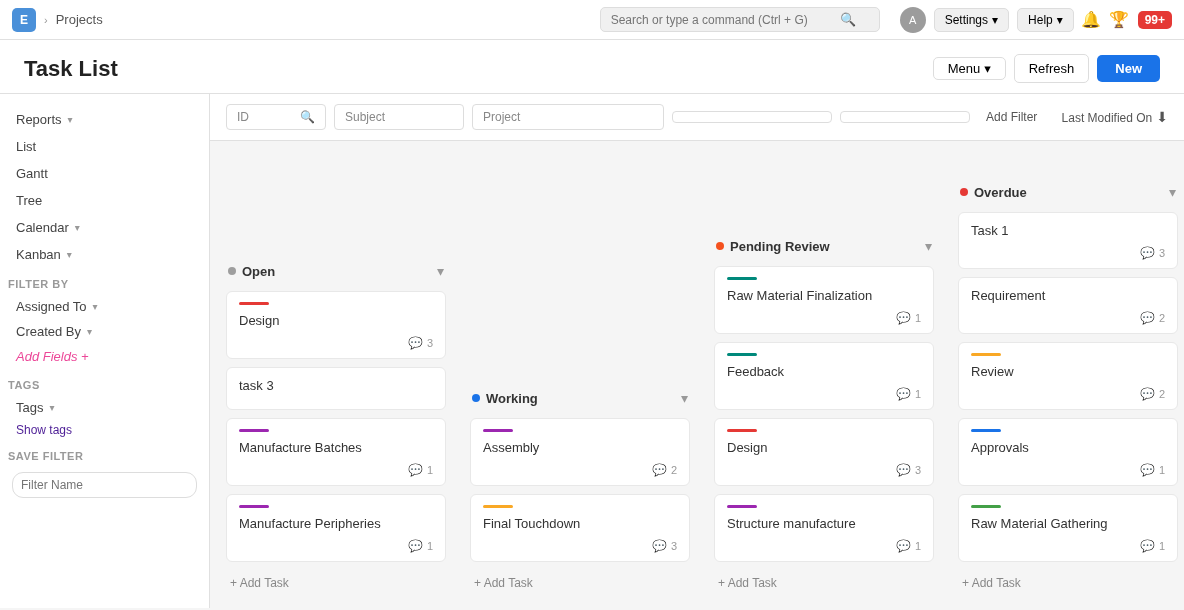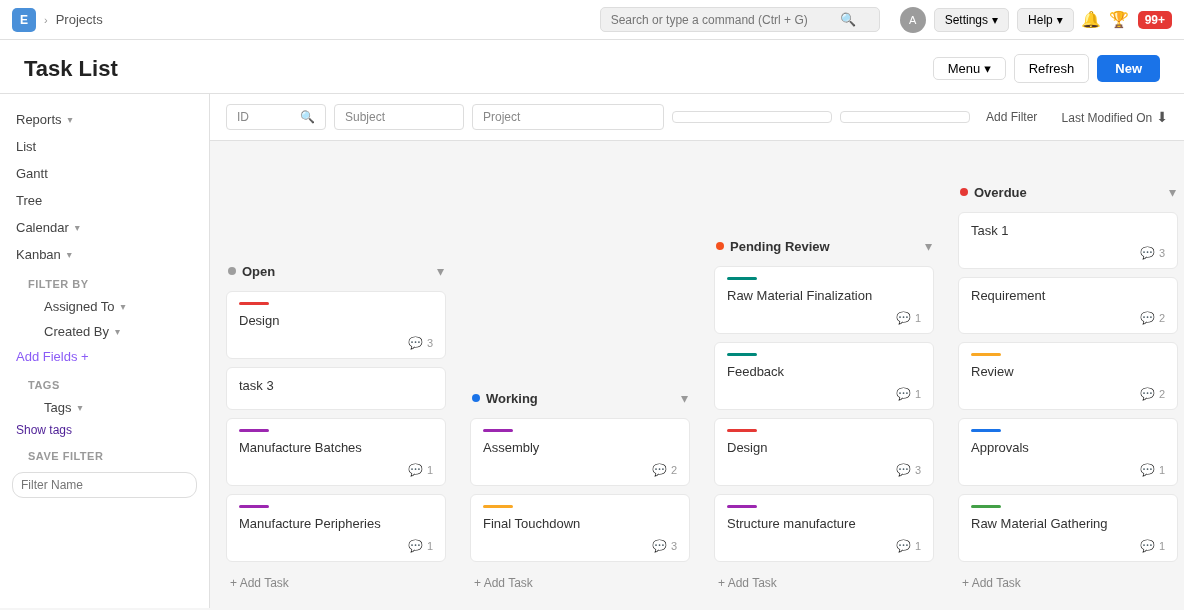--- a/index.html
+++ b/index.html
@@ -29,26 +29,26 @@
     .refresh-btn { background: #fff; border: 1px solid #ddd; border-radius: 5px; padding: 6px 14px; font-size: 13px; cursor: pointer; }
     .new-btn { background: #1a73e8; color: #fff; border: none; border-radius: 5px; padding: 6px 18px; font-size: 13px; font-weight: 600; cursor: pointer; }
 
     
     .layout { display: flex; height: calc(610px - 40px - 56px); }
 
     
     .sidebar { width: 210px; background: #fff; border-right: 1px solid #e0e0e0; padding: 12px 0; flex-shrink: 0; overflow-y: auto; }
     .sidebar-item { display: flex; align-items: center; gap: 6px; padding: 6px 16px; font-size: 13px; color: #444; cursor: pointer; }
     .sidebar-item .caret { color: #999; font-size: 10px; }
-    .sidebar-section { padding: 10px 28px 4px; font-size: 11px; font-weight: 600; color: #999; text-transform: uppercase; letter-spacing: 0.5px; }
+    .sidebar-section { padding: 10px 8px 4px; font-size: 11px; font-weight: 600; color: #999; text-transform: uppercase; letter-spacing: 0.5px; }
     .filter-input { margin: 6px 12px; }
     .filter-input input { width: 100%; border: 1px solid #ddd; border-radius: 11px; padding: 5px 8px; font-size: 12px; outline: none; }
-    .filter-row { display: flex; align-items: center; gap: 6px; padding: 5px 16px; font-size: 13px; color: #444; cursor: pointer; margin-left: 28px; }
+    .filter-row { display: flex; align-items: center; gap: 6px; padding: 5px 16px; font-size: 13px; color: #444; cursor: pointer; }
     .filter-row .caret { color: #999; font-size: 10px; }
-    .add-fields { padding: 5px 16px; font-size: 13px; color: #8b5cf6; cursor: pointer; }
+    .add-fields { padding: 5px 16px; font-size: 13px; color: #ec4899; cursor: pointer; font-style: italic; }
     .show-tags { padding: 3px 16px; font-size: 12px; color: #4c1d95; cursor: pointer; }
 
     
     .main { flex: 1; display: flex; flex-direction: column; overflow: hidden; }
 
     
     .filter-bar { display: flex; align-items: center; padding: 10px 16px; background: #fff; border-bottom: 1px solid #e0e0e0; gap: 8px; }
     .filter-field { display: flex; align-items: center; border: 1px solid #ddd; border-radius: 4px; padding: 5px 10px; font-size: 12px; color: #888; gap: 4px; background: #fff; cursor: pointer; }
     .filter-field.id { width: 100px; }
     .filter-field.subject { width: 130px; }

